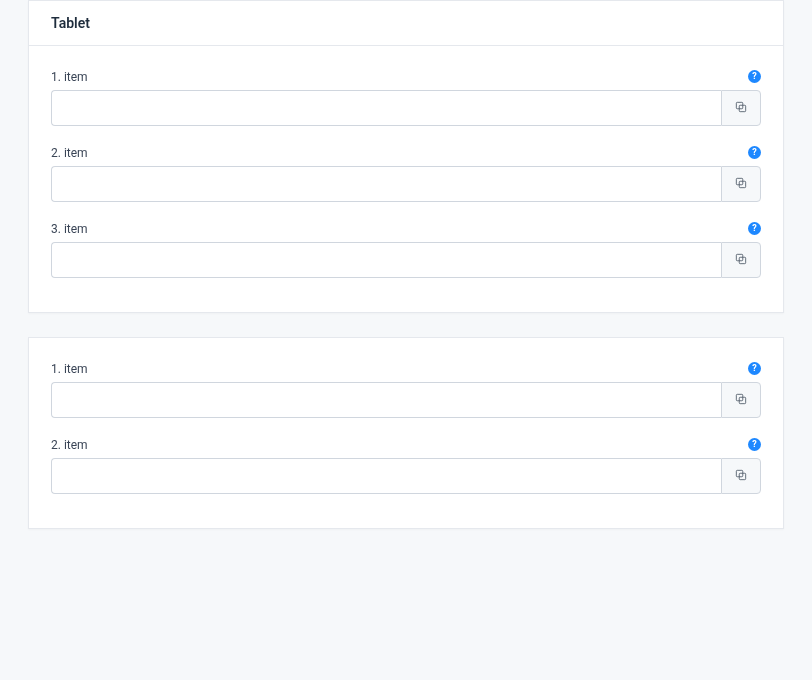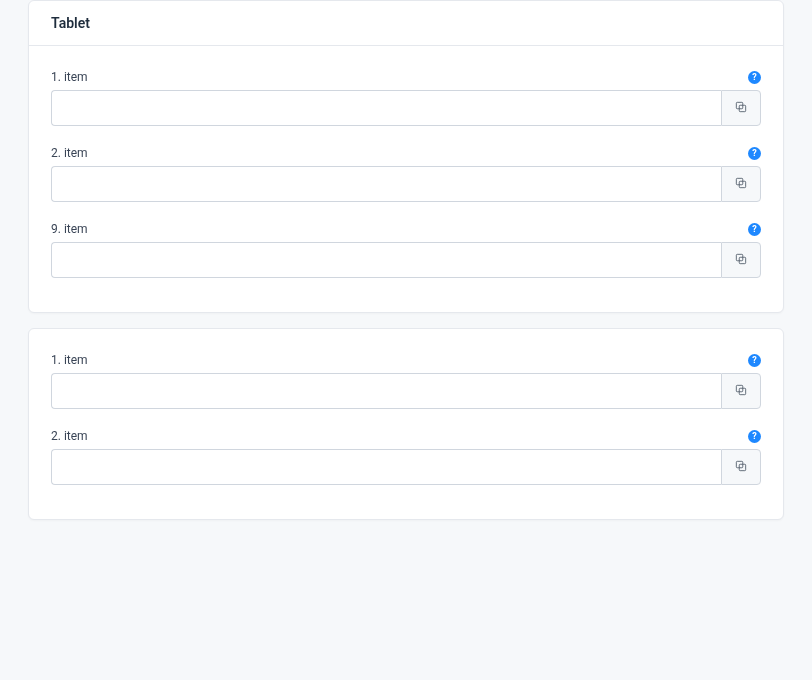--- a/index.html
+++ b/index.html
@@ -9,22 +9,22 @@
     }
     body {
       font-family: -apple-system, BlinkMacSystemFont, "Segoe UI", Roboto, "Helvetica Neue", Arial, sans-serif;
       background-color: #f6f8fa;
       padding: 0;
       width: 812px;
     }
     .card {
       background-color: #ffffff;
       border: 1px solid #e5e8ed;
-      border-radius: 6px;
-      margin: 0 28px 15px 28px;
+      border-radius: 0;
+      margin: 0 28px 24px 28px;
       box-shadow: 0 1px 2px rgba(0,0,0,0.03);
     }
     .card-header {
       padding: 14px 22px;
       border-bottom: 1px solid #e5e8ed;
       font-weight: 600;
       font-size: 14px;
       color: #1f2d3d;
     }
     .card-body {
@@ -33,21 +33,21 @@
     .form-group {
       margin-top: 6px;
       margin-bottom: 20px;
     }
     .form-group:last-child {
       margin-bottom: 10px;
     }
     .label-row {
       display: flex;
       justify-content: space-between;
-      align-items: center;
+      align-items: flex-start;
       margin-bottom: 6px;
     }
     .field-label {
       font-size: 12px;
       color: #3a4556;
       font-weight: 400;
     }
     .help-icon {
       width: 13px;
       height: 13px;
@@ -136,21 +136,21 @@
                 <rect x="9" y="9" width="11" height="11" rx="1.5"></rect>
                 <rect x="4" y="4" width="11" height="11" rx="1.5"></rect>
               </svg>
           </span>
         </button>
       </div>
     </div>
 
     <div class="form-group">
       <div class="label-row">
-        <span class="field-label">9. item</span>
+        <span class="field-label">3. item</span>
         <span class="help-icon">?</span>
       </div>
       <div class="input-group">
         <input type="text" class="text-input" value="" style="">
         <button class="copy-button">
           <span>
             <svg viewBox="0 0 24 24">
                 <rect x="9" y="9" width="11" height="11" rx="1.5"></rect>
                 <rect x="4" y="4" width="11" height="11" rx="1.5"></rect>
               </svg>

